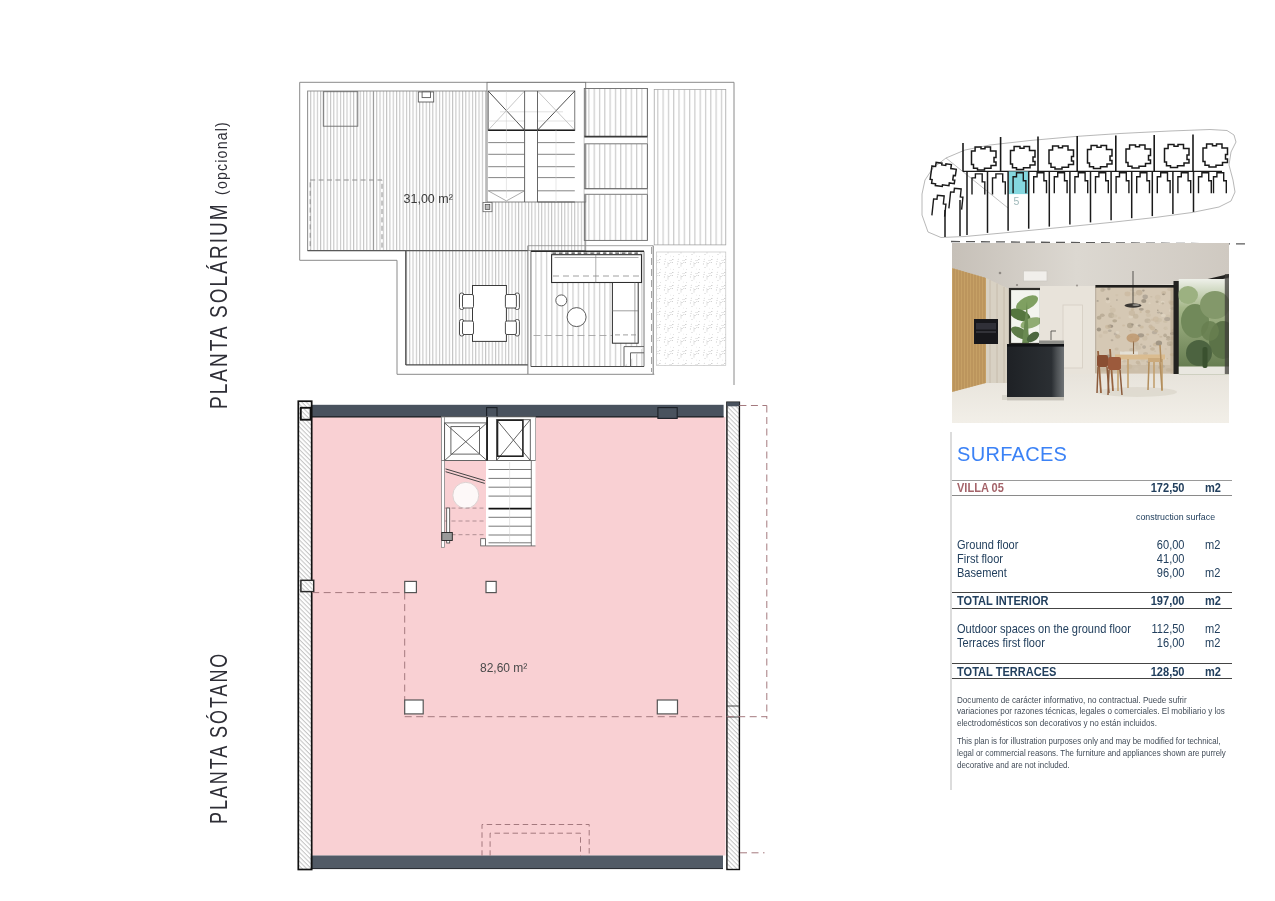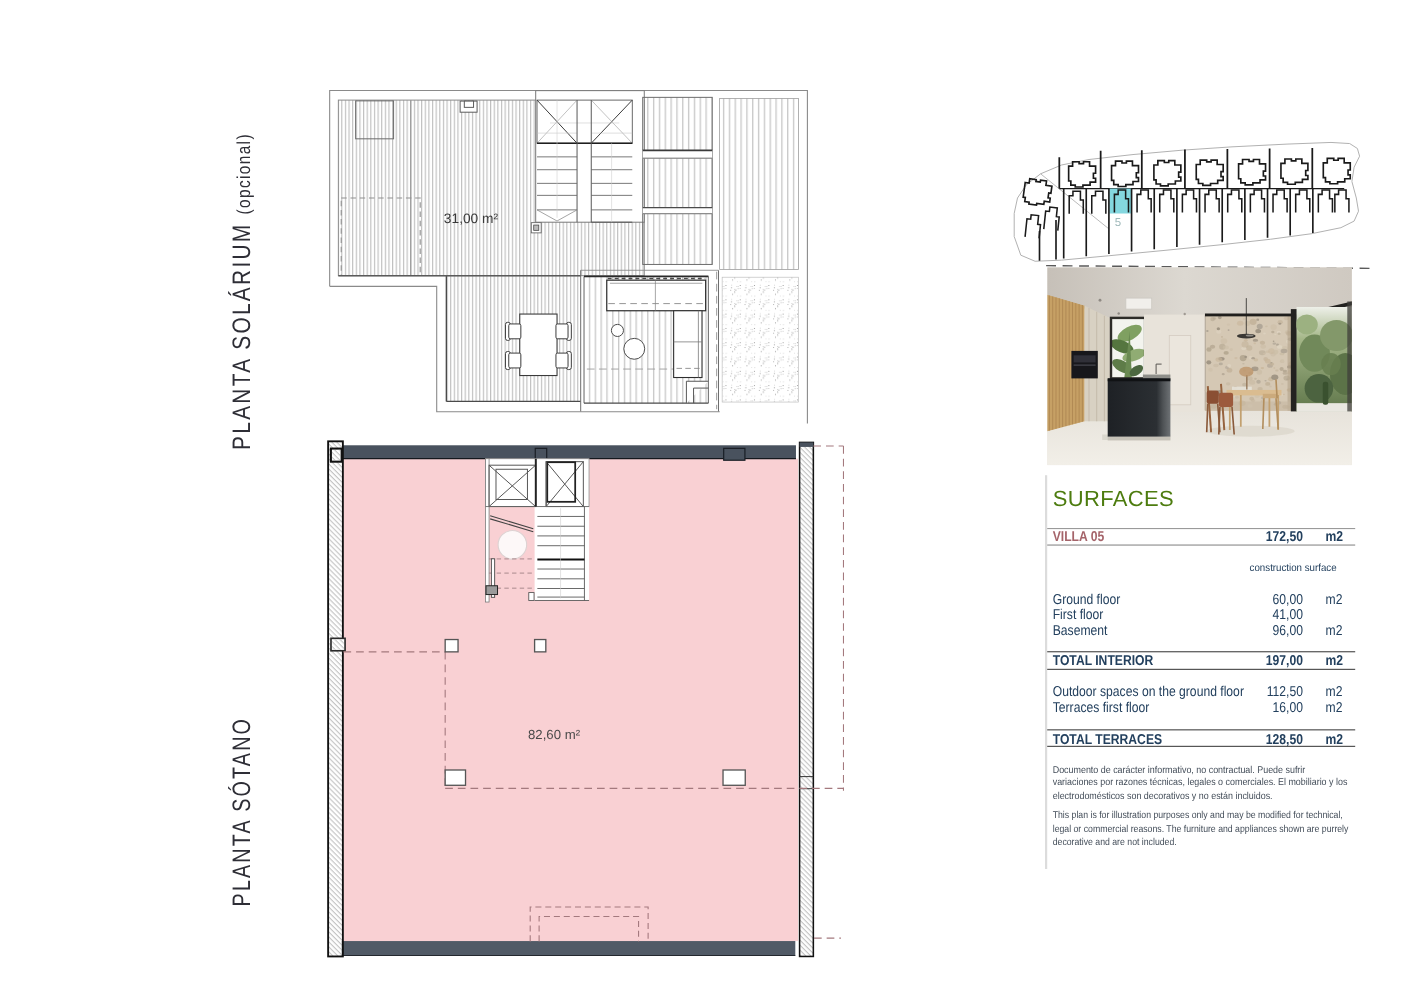--- a/index.html
+++ b/index.html
@@ -608,21 +608,21 @@
 <rect x="71.5" y="28" width="23.5" height="10" fill="#f1efeb" stroke="#ccc8c1" stroke-width="0.7"></rect>
 <circle cx="48" cy="30" r="1.3" fill="#8f8a84"></circle>
     <circle cx="65" cy="42" r="1.1" fill="#8f8a84"></circle>
 <circle cx="125" cy="42.5" r="1.1" fill="#a09a93"></circle>
 </svg>
 
 <div id="surf">
 
 <div style="left:950px;top:432px;width:2px;height:358px;background:#dcdcdc;"></div>
 
-<div style="left:957px;top:442.5px;font-size:20px;letter-spacing:0.3px;color:#4d7c0f;">SURFACES</div>
+<div style="left:957px;top:442.5px;font-size:20px;letter-spacing:0.3px;color:#3b82f6;">SURFACES</div>
 
 <div class="rule" style="left:952px;top:479.5px;width:280px;background:#9a9a9a;"></div>
 <div class="row b" style="left:957px;top:480px;color:#a5646a;">VILLA 05</div>
 <div class="num b" style="left:1124.5px;top:480px;">172,50</div>
 <div class="m2 b" style="left:1205px;top:480px;">m2</div>
 <div class="rule" style="left:952px;top:495px;width:280px;background:#8a8a8a;"></div>
 
 <div class="row" style="left:1135.7px;top:510.5px;font-size:9.5px;transform:scaleX(0.93);">construction surface</div>
 
 <div class="row" style="left:957px;top:537.4px;">Ground floor</div>

